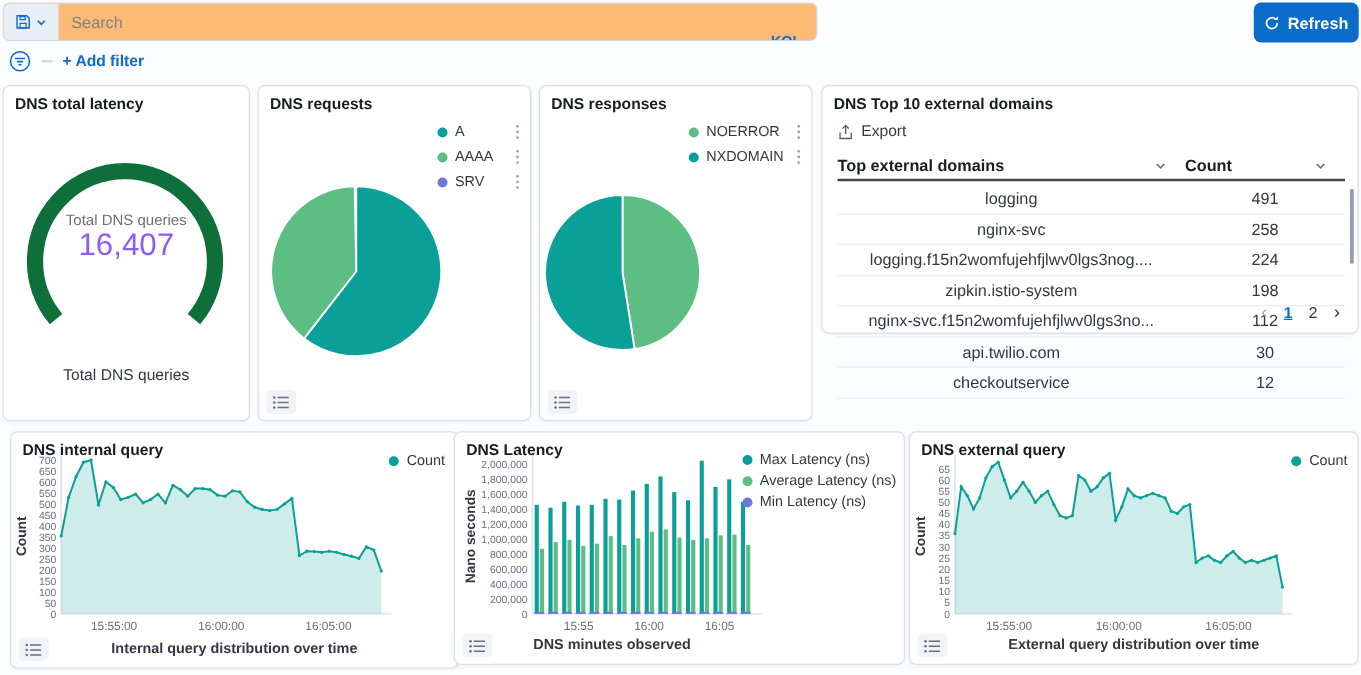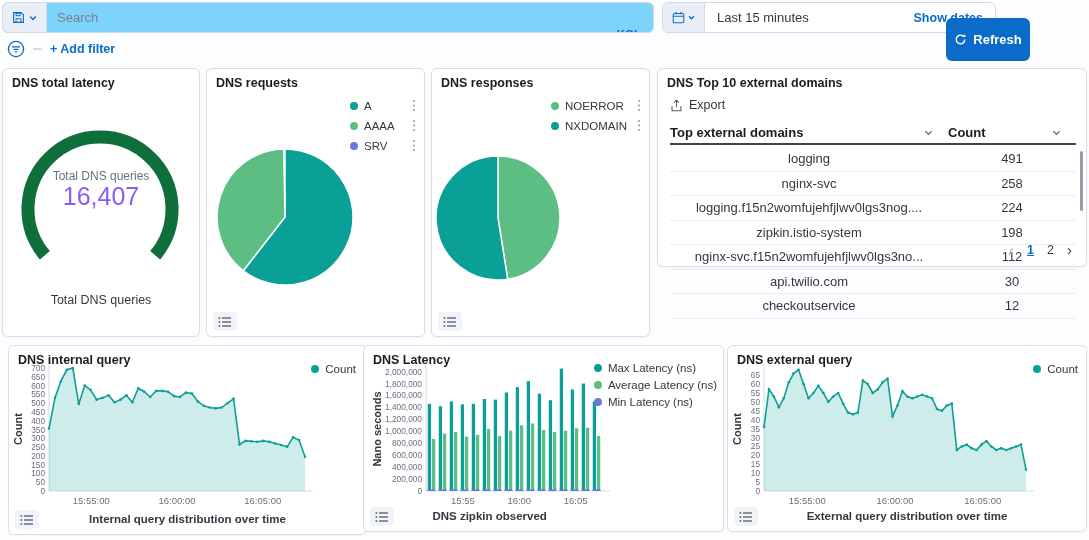--- a/index.html
+++ b/index.html
@@ -1,38 +1,38 @@
 <!DOCTYPE html>
 <html><head>
 <meta charset="utf-8">
 <style>
   * { margin:0; padding:0; box-sizing:border-box; }
   body { background:#fff; font-family:"Liberation Sans", sans-serif; }
   .screen { position:relative; width:1089px; height:540px; background:#fcfdfe; overflow:hidden; color:#343741; }
   svg { font-family:inherit; }
 
   
-  .searchbar { position:absolute; left:2px; top:2px; width:652px; height:31px; background:#7dd3fc;
+  .searchbar { position:absolute; left:2px; top:2px; width:652px; height:31px; background:#fdba74;
     border:1px solid #d3dae6; border-radius:6px; display:flex; align-items:center; overflow:hidden; }
   .save-group { width:44px; height:100%; background:#e9eef7; border-right:1px solid #d3dae6;
     display:flex; align-items:center; justify-content:center; gap:3px; cursor:pointer; }
   .search-input { flex:1; border:none; outline:none; font-size:13px; color:#343741; padding:0 10px; background:transparent; font-family:inherit; }
   .search-input::placeholder { color:#7a818f; }
   .kql { font-size:11.5px; font-weight:bold; color:#0a6cc8; padding:0 12px; cursor:pointer;margin-top:32px; }
 
   .datebar { position:absolute; left:662px; top:2px; width:334px; height:31px; background:#fff;
     border:1px solid #d3dae6; border-radius:6px; display:flex; align-items:center; overflow:hidden; }
   .cal-group { width:42px; height:100%; background:#e9eef7; border-right:1px solid #d3dae6;
     display:flex; align-items:center; justify-content:center; gap:2px; cursor:pointer; }
   .timerange { flex:1; font-size:13px; color:#343741; padding:0 12px; cursor:pointer; }
   .showdates { font-size:12.5px; font-weight:bold; color:#0a6cc8; padding:0 12px; cursor:pointer; white-space:nowrap; }
 
-  .refresh-btn { position:absolute; left:946px; top:2px; width:84px; height:43px; background:#0a6cc8;
+  .refresh-btn { position:absolute; left:1003px; top:2px; width:84px; height:32px; background:#0a6cc8;
     border:none; border-radius:6px; color:#fff; font-weight:bold; font-size:13px;
-    display:flex; align-items:center; justify-content:center; gap:6px; cursor:pointer; font-family:inherit;margin-top:16px; }
+    display:flex; align-items:center; justify-content:center; gap:6px; cursor:pointer; font-family:inherit; }
 
   .filterbar { position:absolute; left:7px; top:40px; height:18px; display:flex; align-items:center; gap:8px; }
   .filter-dash { width:9px; height:2px; background:#d3dae6; border-radius:1px; }
   .addfilter { font-size:12.5px; font-weight:bold; color:#0a6cc8; cursor:pointer; }
 
   
   .panel { position:absolute; background:#fff; border:1px solid #d9dfe9; border-radius:6px;
     box-shadow:0 1px 3px rgba(52,55,65,.05); }
   .ptitle { position:absolute; top:7px; left:9px; font-size:12.5px; font-weight:bold; color:#1a1c21; z-index:3; }
 
@@ -100,34 +100,20 @@
         <rect x="5" y="2.8" width="5" height="3" fill="none" stroke="#0a6cc8" stroke-width="1.2"></rect>
       </svg>
       <svg width="10" height="10" viewBox="0 0 10 10">
         <path d="M2.2 3.6l2.8 2.8 2.8-2.8" fill="none" stroke="#0a6cc8" stroke-width="1.4"></path>
       </svg>
     </div>
     <input class="search-input" placeholder="Search" style="">
     <span class="kql">KQL</span>
   </div>
 
-  <div class="datebar">
-    <div class="cal-group">
-      <svg width="13" height="13" viewBox="0 0 16 16">
-        <rect x="1.5" y="3" width="13" height="11.5" rx="1.5" fill="none" stroke="#0a6cc8" stroke-width="1.3"></rect>
-        <path d="M1.5 6.5h13" stroke="#0a6cc8" stroke-width="1.3"></path>
-        <path d="M5 1v3M11 1v3" stroke="#0a6cc8" stroke-width="1.3"></path>
-      </svg>
-      <svg width="9" height="9" viewBox="0 0 10 10">
-        <path d="M2.2 3.6l2.8 2.8 2.8-2.8" fill="none" stroke="#0a6cc8" stroke-width="1.4"></path>
-      </svg>
-    </div>
-    <span class="timerange">Last 15 minutes</span>
-    <span class="showdates">Show dates</span>
-  </div>
 
   <button class="refresh-btn">
     <svg width="13" height="13" viewBox="0 0 16 16">
       <path d="M13.3 8a5.3 5.3 0 1 1-1.6-3.8" fill="none" stroke="#fff" stroke-width="1.7"></path>
       <path d="M13.9 1.2v3.6h-3.6z" fill="#fff"></path>
     </svg>
     <span>Refresh</span>
   </button>
 
   <div class="filterbar">
@@ -471,21 +457,21 @@
       <div class="lrow">
         <span class="dot" style="background: rgb(92, 190, 131);"></span>
         <span class="lab">Average Latency (ns)</span>
       </div>
       <div class="lrow">
         <span class="dot" style="background: rgb(109, 118, 217);"></span>
         <span class="lab">Min Latency (ns)</span>
       </div>
     </div>
     <div class="ylab" style="left:-32px; top:77px;">Nano seconds</div>
-    <div class="xtitle" style="width:70%;">DNS zipkin observed</div>
+    <div class="xtitle" style="width:70%;">DNS minutes observed</div>
     <div class="ltog">
       <svg width="14" height="12" viewBox="0 0 14 12">
           <circle cx="1.4" cy="2" r="1" fill="#69707d"></circle>
           <circle cx="1.4" cy="6" r="1" fill="#69707d"></circle>
           <circle cx="1.4" cy="10" r="1" fill="#69707d"></circle>
           <path d="M4 2h9M4 6h9M4 10h9" stroke="#69707d" stroke-width="1.3"></path>
         </svg>
     </div>
   </div>
 

